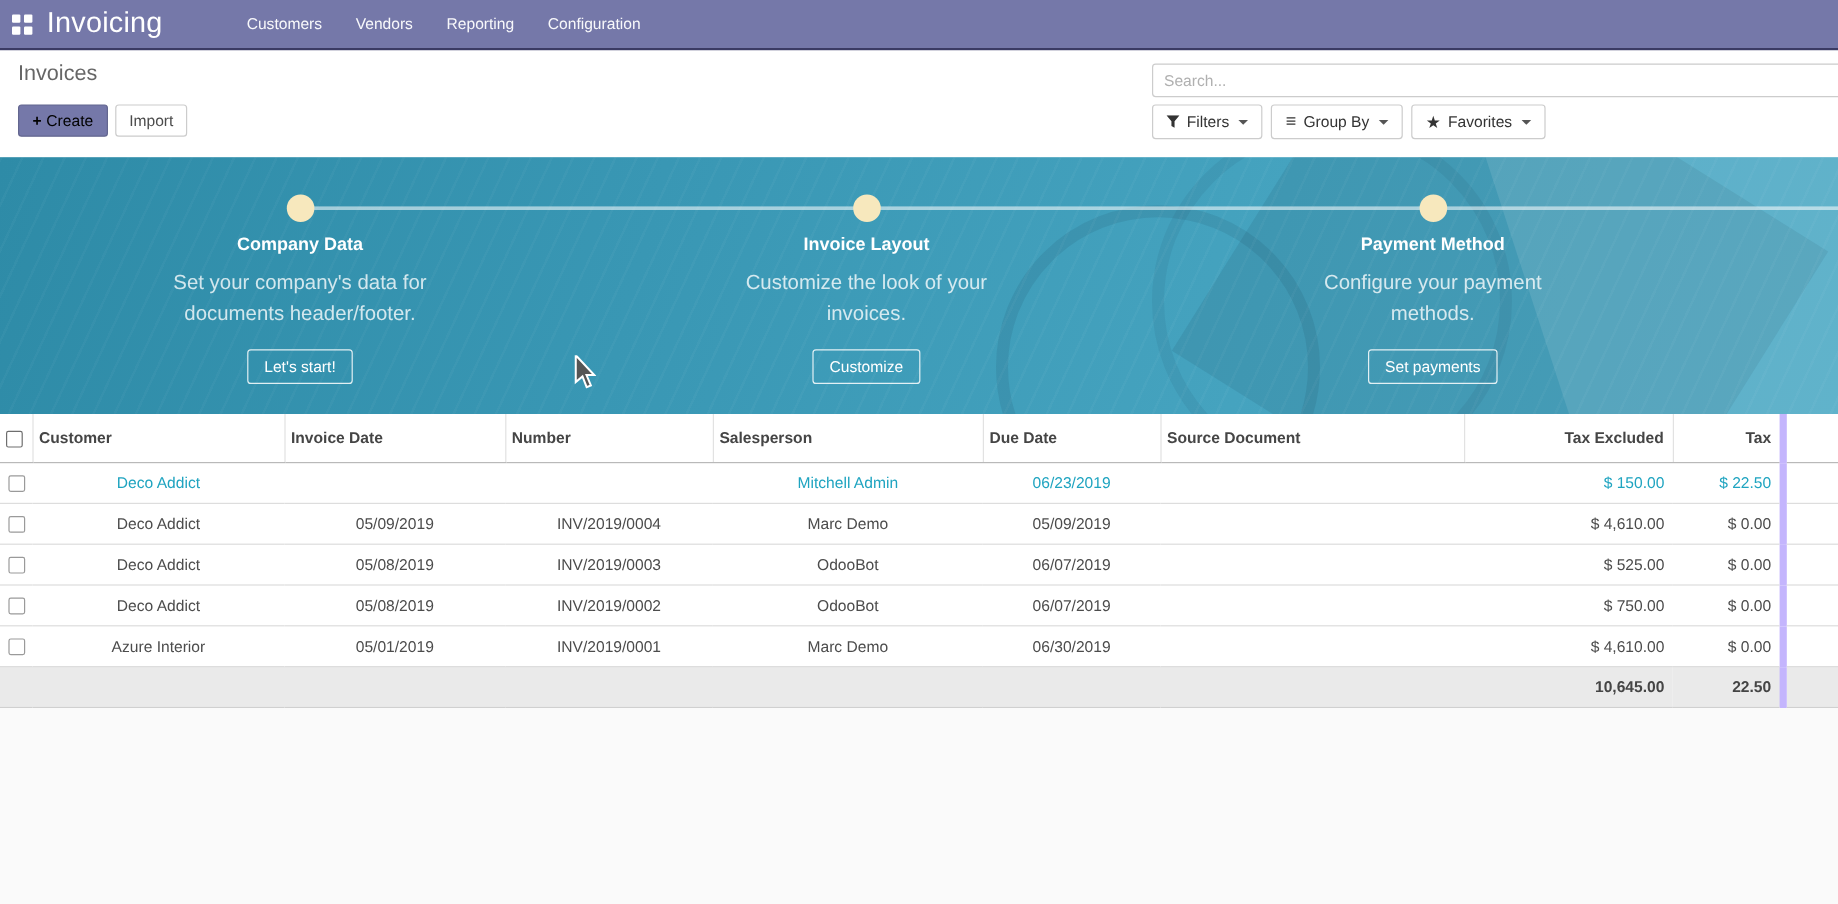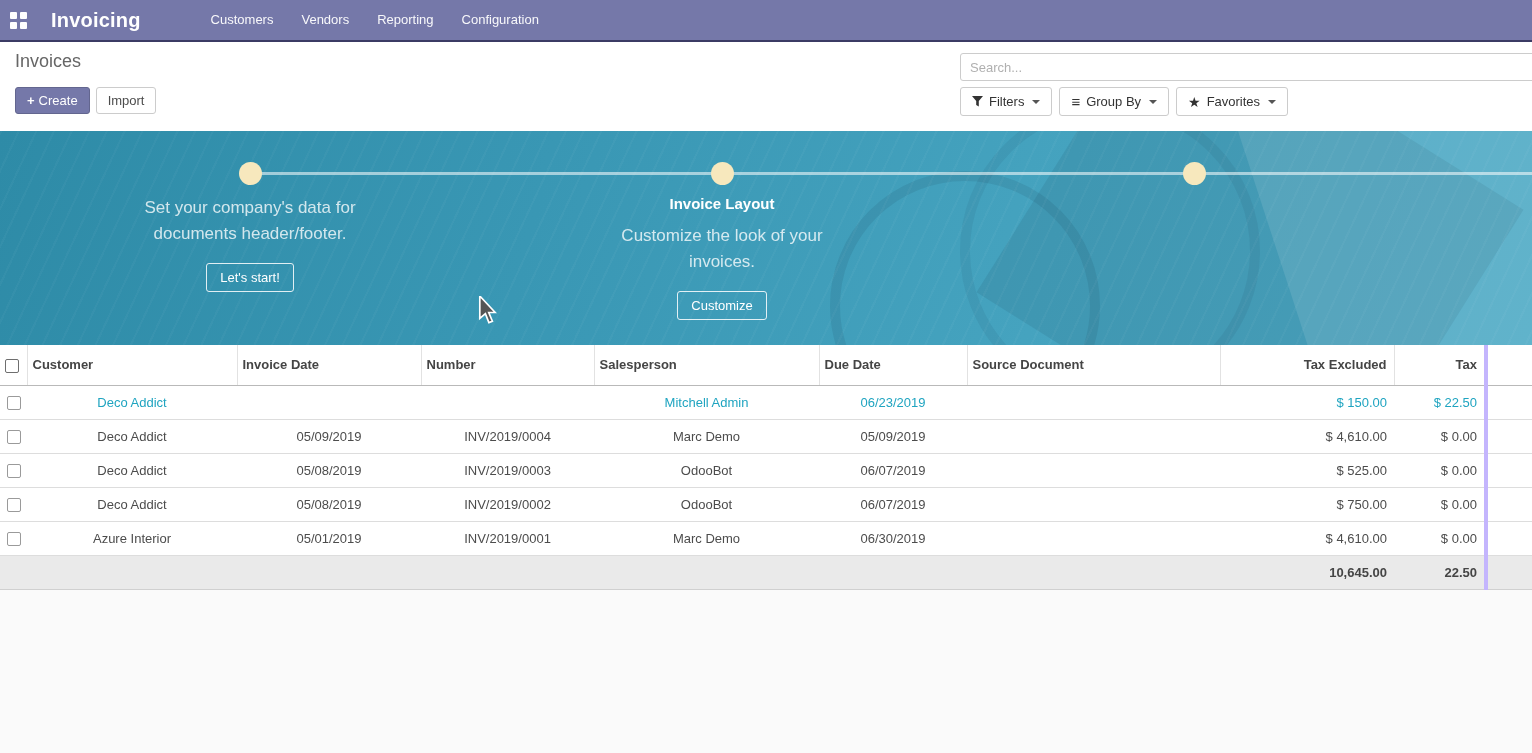--- a/index.html
+++ b/index.html
@@ -10,33 +10,33 @@
     background:#fafafa;
   }
 
   
   .topbar {
     height:42px; background:#7578a9; border-bottom:2px solid #3b3b64;
     display:flex; align-items:center; color:#fff;
   }
   .apps-icon { margin-left:10px; display:grid; grid-template-columns:7px 7px; grid-gap:3px; cursor:pointer; }
   .apps-icon i { width:7px; height:7px; background:#fff; border-radius:1px; display:block; }
-  .app-name { font-size:20px; font-weight:700; margin-left:24px; letter-spacing:.2px; }
+  .app-name { font-size:24px; font-weight:400; margin-left:12px; letter-spacing:.2px; }
   .top-menu { display:flex; margin-left:56px; }
   .top-menu .menu-item { padding:0 14px; font-size:13px; color:rgba(255,255,255,.95); cursor:pointer; line-height:40px; }
 
   
   .control-panel { height:89px; position:relative; background:#fff;padding-left:20px; }
   .page-title { position:absolute; left:15px; top:9px; font-size:18px; color:#666; }
   .btn-row { position:absolute; left:15px; top:45px; display:flex; gap:6px; }
   .btn {
     font-size:13px; padding:5px 11px; border-radius:3px; border:1px solid #ccc;
     background:#fff; color:#4c4c4c; cursor:pointer; font-family:inherit;
   }
-  .btn-primary { background:#7578a9; border-color:#63668f; color:#ffffff;text-align:right; }
+  .btn-primary { background:#7578a9; border-color:#63668f; color:#000000;text-align:right; }
   .btn-primary .plus { font-weight:bold; margin-right:4px; }
   .search-input {
     position:absolute; left:960px; right:-2px; top:11px; height:28px;
     border:1px solid #ccc; border-radius:3px 0 0 3px; padding:0 9px;
     font-size:13px; color:#4c4c4c; font-family:inherit; background:#fff;
   }
   .search-input::placeholder { color:#b0b0b0; }
   .filter-row { position:absolute; left:960px; top:45px; display:flex; gap:7px; }
   .filter-btn {
     display:flex; align-items:center; gap:6px; padding:5px 11px; height:29px;
@@ -83,21 +83,21 @@
     height:27px; font-weight:bold; text-align:left; padding:12px 5px;
     border-bottom:1px solid #b9b9b9; border-left:1px solid #e2e2e2;
     background:#fff; color:#454545; cursor:pointer; overflow:hidden; white-space:nowrap;
   }
   .listview th:first-child { border-left:none; cursor:default; }
   .listview td {
     height:34px; padding:0 5px; border-bottom:1px solid #ddd; background:#fff;
     overflow:hidden; white-space:nowrap;text-align:center;
   }
   .listview .num { text-align:right; padding-right:7px; }
-  .listview td.col-tax, .listview th.col-tax { border-right:4px solid #c4b5fd;margin-top:20px; }
+  .listview td.col-tax, .listview th.col-tax { border-right:6px solid #c4b5fd;margin-top:20px; }
   .listview tr.draft td { color:#1fa4c0; }
   .listview tfoot td { background:#eaeaea; font-weight:bold; color:#454545; border-bottom:1px solid #d0d0d0; }
   .cb { display:inline-block; width:14px; height:14px; border:1px solid #9a9a9a; border-radius:2px;
     background:#fff; vertical-align:middle; cursor:pointer; }
   th .cb { border-color:#6e6e6e; }
 
   
   .cursor { position:absolute; left:478px; top:296px; z-index:50; pointer-events:none; }
 </style>
 </head>
@@ -156,27 +156,33 @@
   <div class="decor-ring ring1"></div>
   <div class="decor-ring ring2"></div>
   <div class="stripes"></div>
 
   <div class="timeline"></div>
   <div class="step-circle" style="left:239px"></div>
   <div class="step-circle" style="left:711px"></div>
   <div class="step-circle" style="left:1183px"></div>
 
   <div class="step" style="left:100px">
+    <h3>Company Data</h3>
     <p>Set your company's data for documents header/footer.</p>
     <button class="step-btn">Let's start!</button>
   </div>
   <div class="step" style="left:572px">
     <h3>Invoice Layout</h3>
     <p>Customize the look of your invoices.</p>
     <button class="step-btn">Customize</button>
+  </div>
+  <div class="step" style="left:1044px">
+    <h3>Payment Method</h3>
+    <p>Configure your payment methods.</p>
+    <button class="step-btn">Set payments</button>
   </div>
 </div>
 
 <table class="listview">
   <colgroup>
     <col style="width:27px">
       <col style="width:210px">
       <col style="width:184px">
       <col style="width:173px">
     <col style="width:225px">

